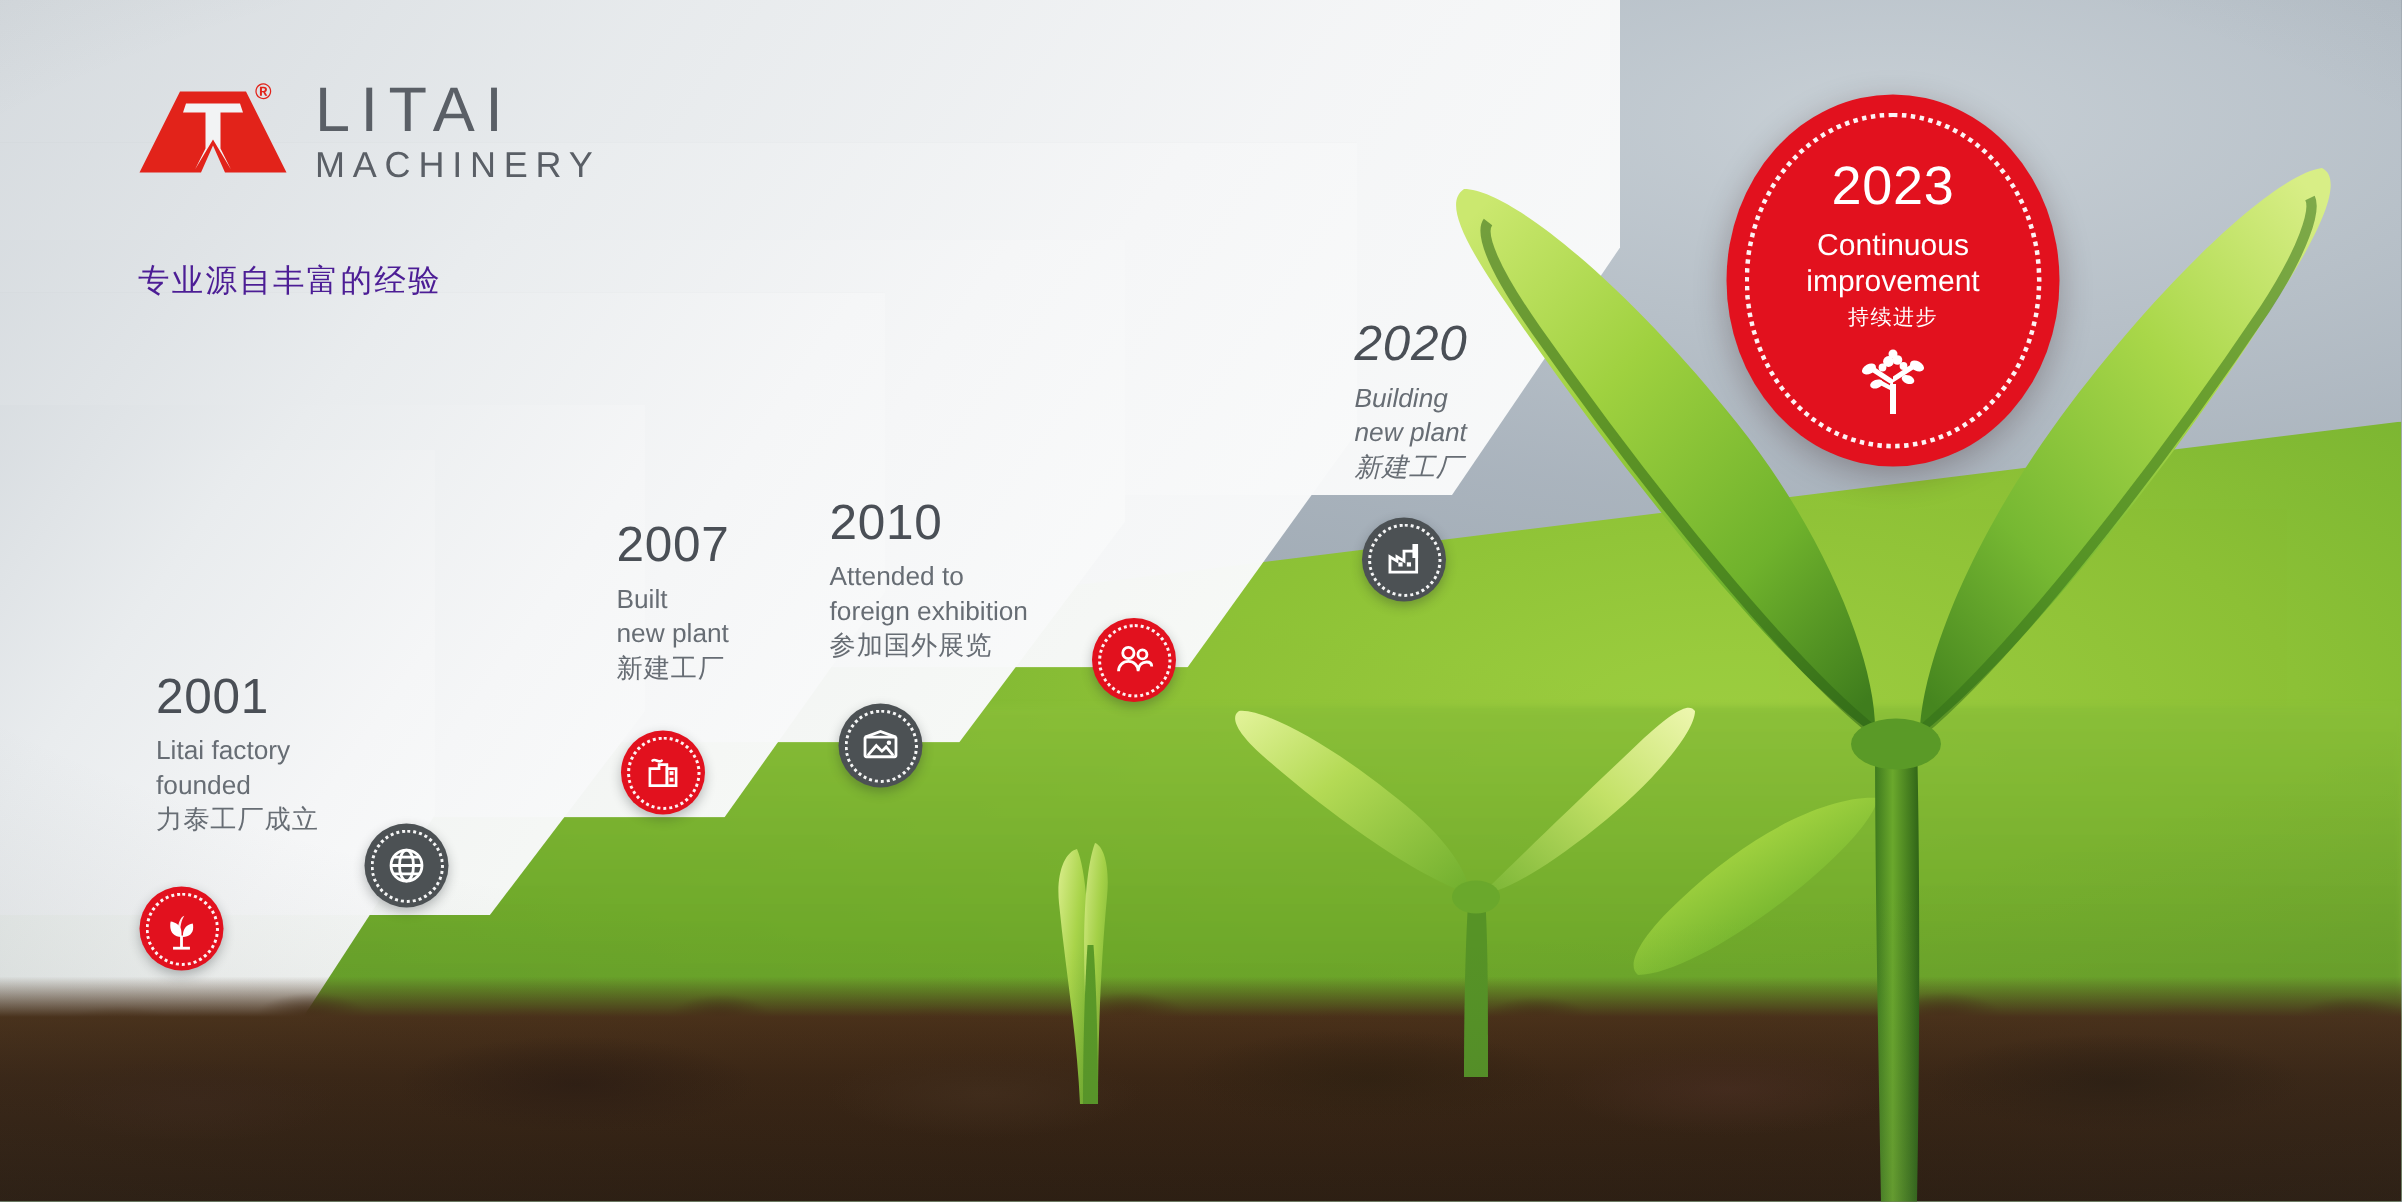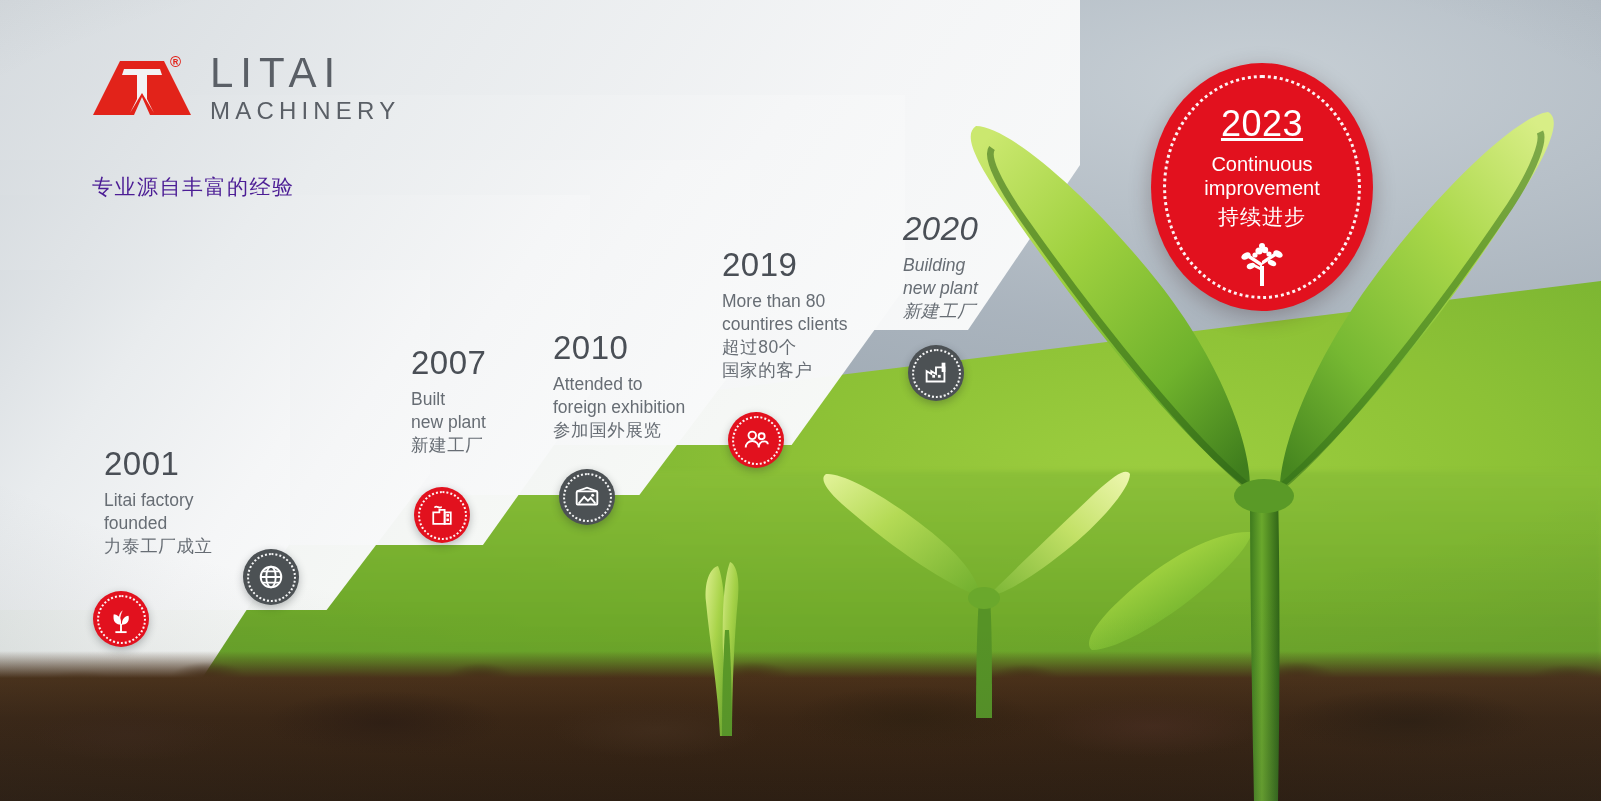--- a/index.html
+++ b/index.html
@@ -98,24 +98,24 @@
     position:absolute;left:1151px;top:63px;width:222px;height:248px;
     border-radius:50%;background:#e2111e;
     box-shadow:0 6px 22px rgba(40,10,10,.28);
     display:flex;flex-direction:column;align-items:center;
     color:#fff;text-align:center;
   }
   .circle2023 .ring{
     position:absolute;inset:12px;border-radius:50%;
     border:3px dotted #fff;opacity:.95;
   }
-  .c23-year{position:relative;z-index:2;font-size:36px;margin-top:40px;letter-spacing:.5px;text-decoration:underline;}
+  .c23-year{position:relative;z-index:2;font-size:36px;margin-top:40px;letter-spacing:.5px;}
   .c23-l1{position:relative;z-index:2;font-size:20px;margin-top:8px;line-height:1.18;}
   .c23-l2{position:relative;z-index:2;font-size:20px;line-height:1.18;}
-  .c23-cn{position:relative;z-index:2;font-size:21px;margin-top:3px;letter-spacing:1px;}
+  .c23-cn{position:relative;z-index:2;font-size:14px;margin-top:3px;letter-spacing:1px;}
   .c23-icon{position:relative;z-index:2;margin-top:10px;}
 
   
   .plant{position:absolute;}
   .soil{
     position:absolute;left:0;bottom:0;width:1601px;height:150px;
     background:
       radial-gradient(ellipse 140px 40px at 8% 55%, #3a2415 0%, rgba(58,36,21,0) 70%),
       radial-gradient(ellipse 170px 46px at 24% 48%, #2e1c10 0%, rgba(46,28,16,0) 70%),
       radial-gradient(ellipse 150px 42px at 41% 52%, #402a18 0%, rgba(64,42,24,0) 70%),
@@ -307,29 +307,20 @@
   <div class="badge gray" style="left:559px;top:469px;">
     <span class="dots"></span>
     <svg width="30" height="30" viewBox="0 0 32 32" fill="none" stroke="#fff" stroke-width="2">
       <rect x="5" y="10" width="22" height="14" rx="1"></rect>
       <path d="M5 10 16 6l11 4"></path>
       <path d="M7 23l6-7 4 4 3-3 5 6"></path>
       <circle cx="22" cy="14" r="1.6" fill="#fff" stroke="none"></circle>
     </svg>
   </div>
 
-  <div class="milestone" style="left:722px;top:248px;">
-    <div class="ms-year">2019</div>
-    <div class="ms-lines">
-      <div class="ms-line">More than 80</div>
-      <div class="ms-line">countires clients</div>
-      <div class="ms-line cn">超过80个</div>
-      <div class="ms-line cn">国家的客户</div>
-    </div>
-  </div>
   <div class="badge red" style="left:728px;top:412px;">
     <span class="dots"></span>
     <svg width="30" height="30" viewBox="0 0 32 32" fill="none" stroke="#fff" stroke-width="2">
       <circle cx="12" cy="11" r="4"></circle>
       <path d="M5 24c0-4 3-7 7-7s7 3 7 7"></path>
       <circle cx="22" cy="12" r="3.2"></circle>
       <path d="M19 23c.4-3.4 2.8-5.6 6-5.6 2.2 0 3.6 1.2 3.6 3.2"></path>
     </svg>
   </div>
 

